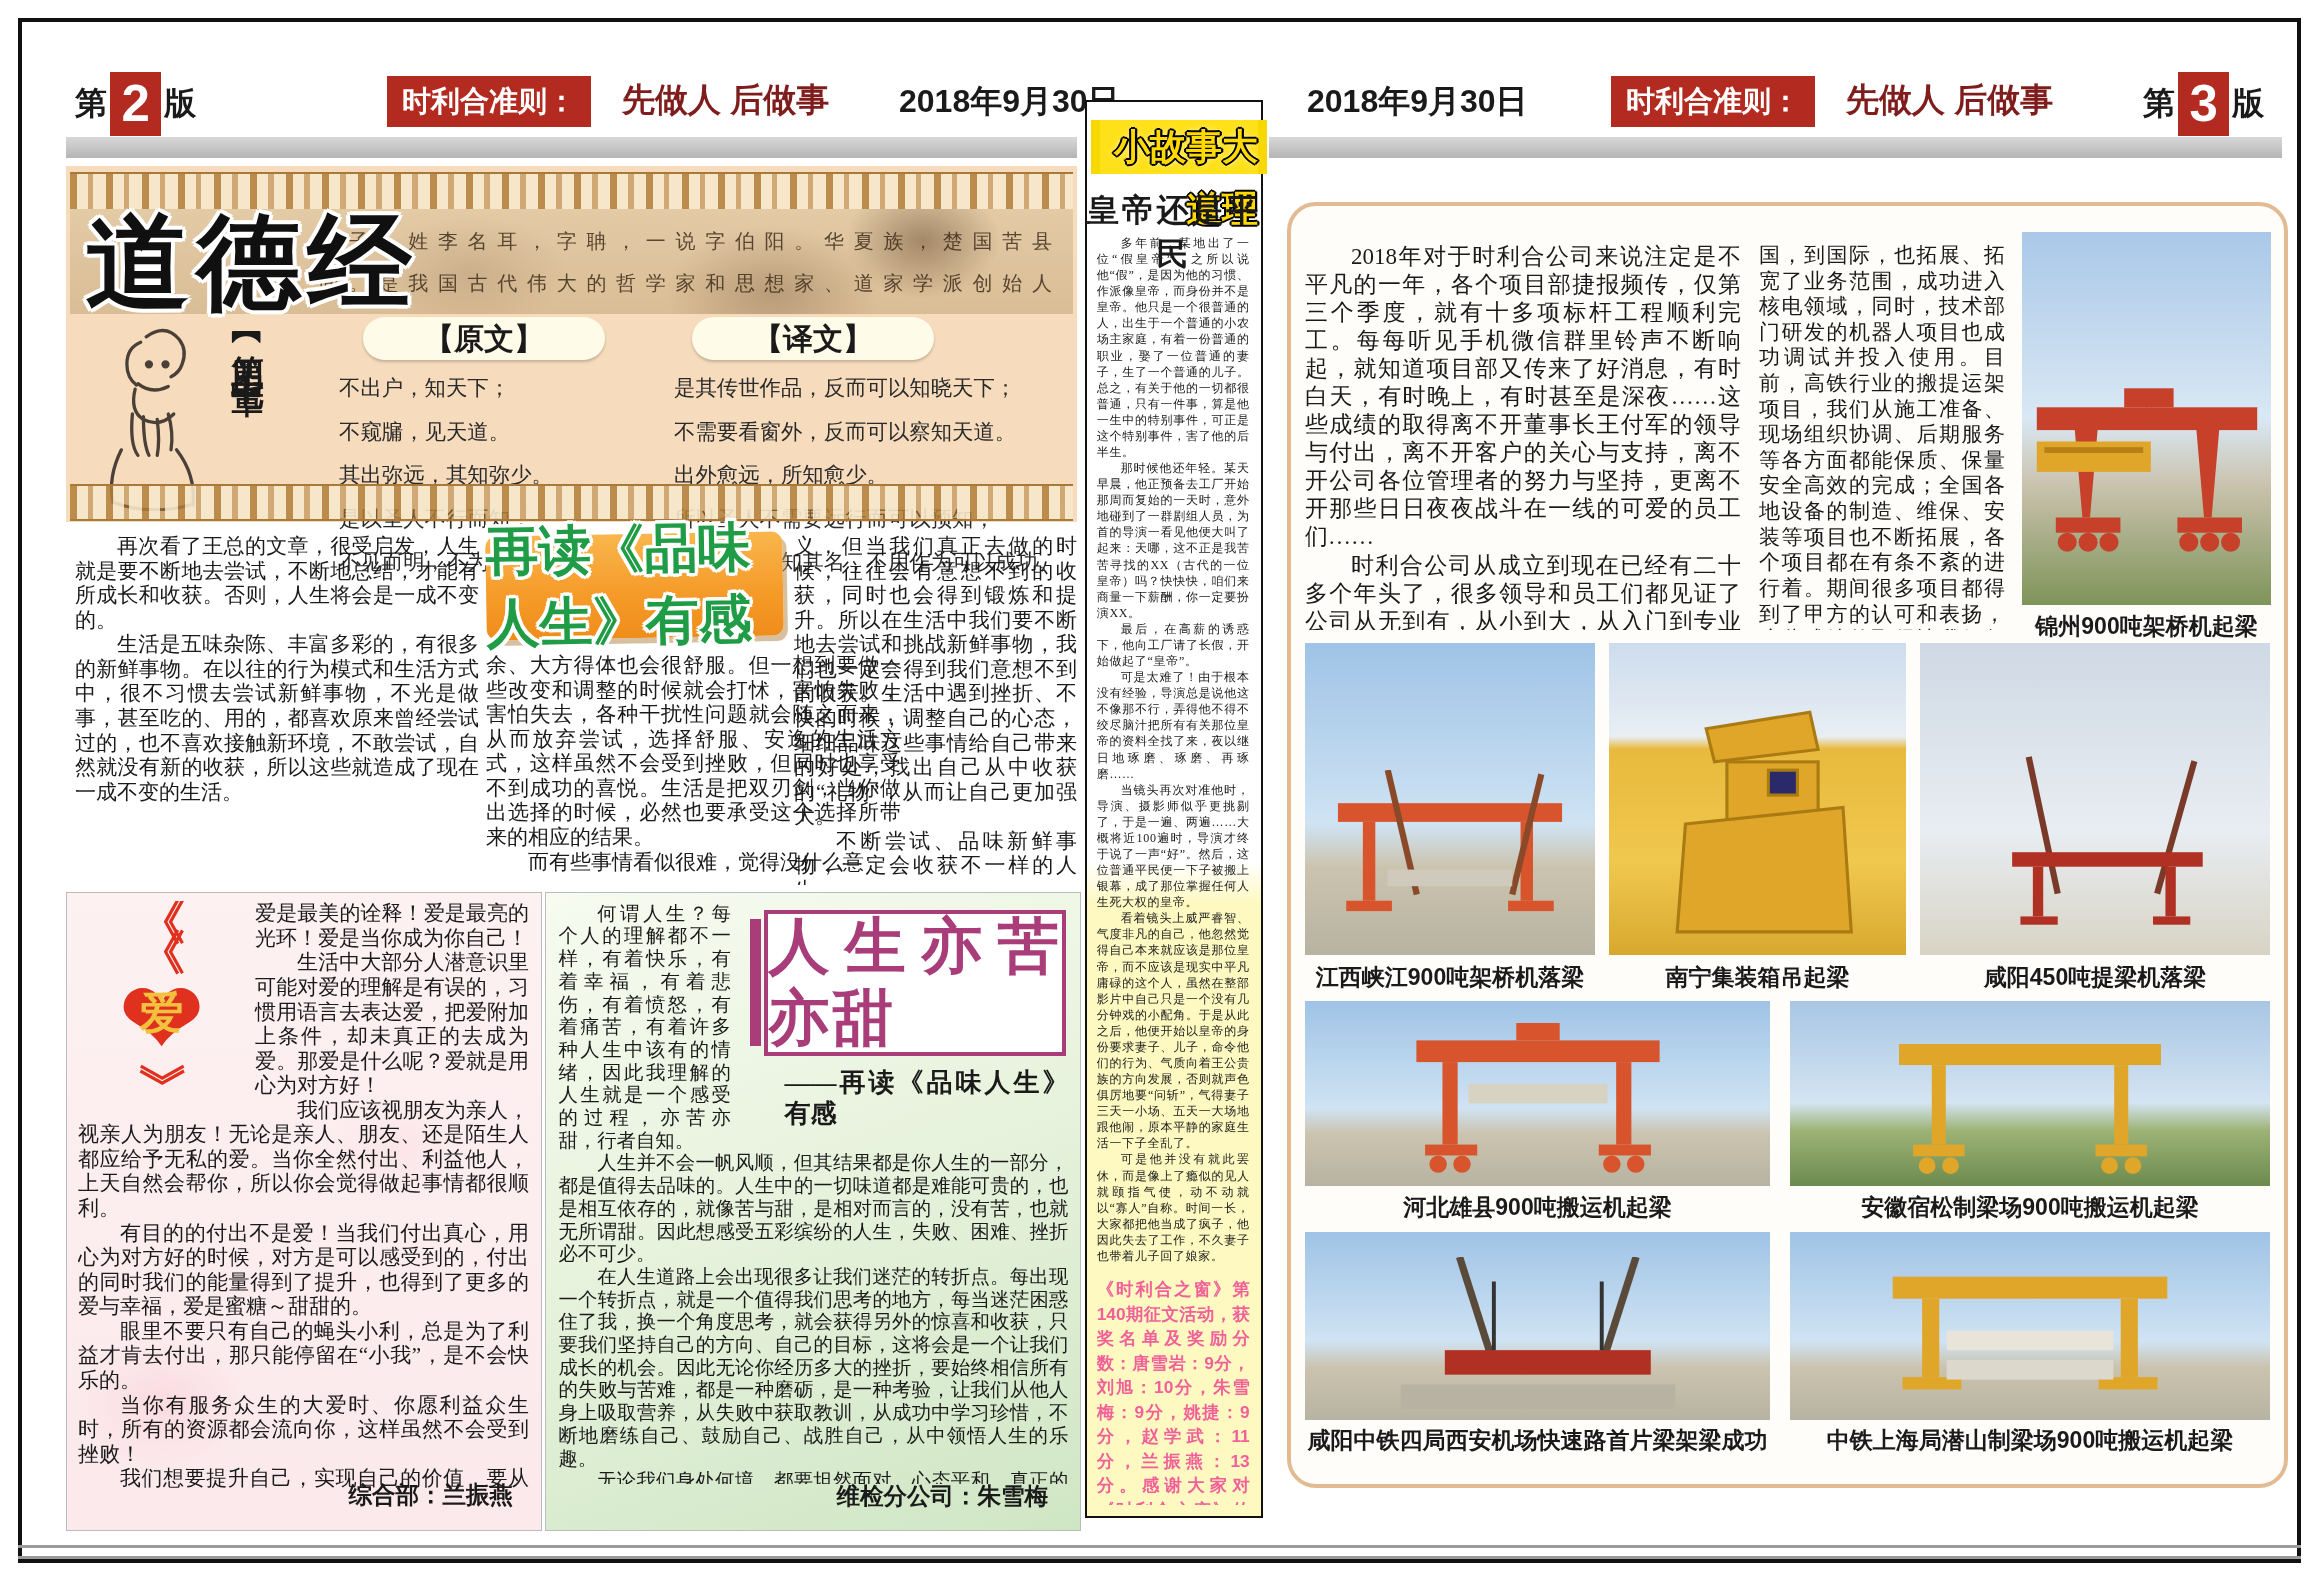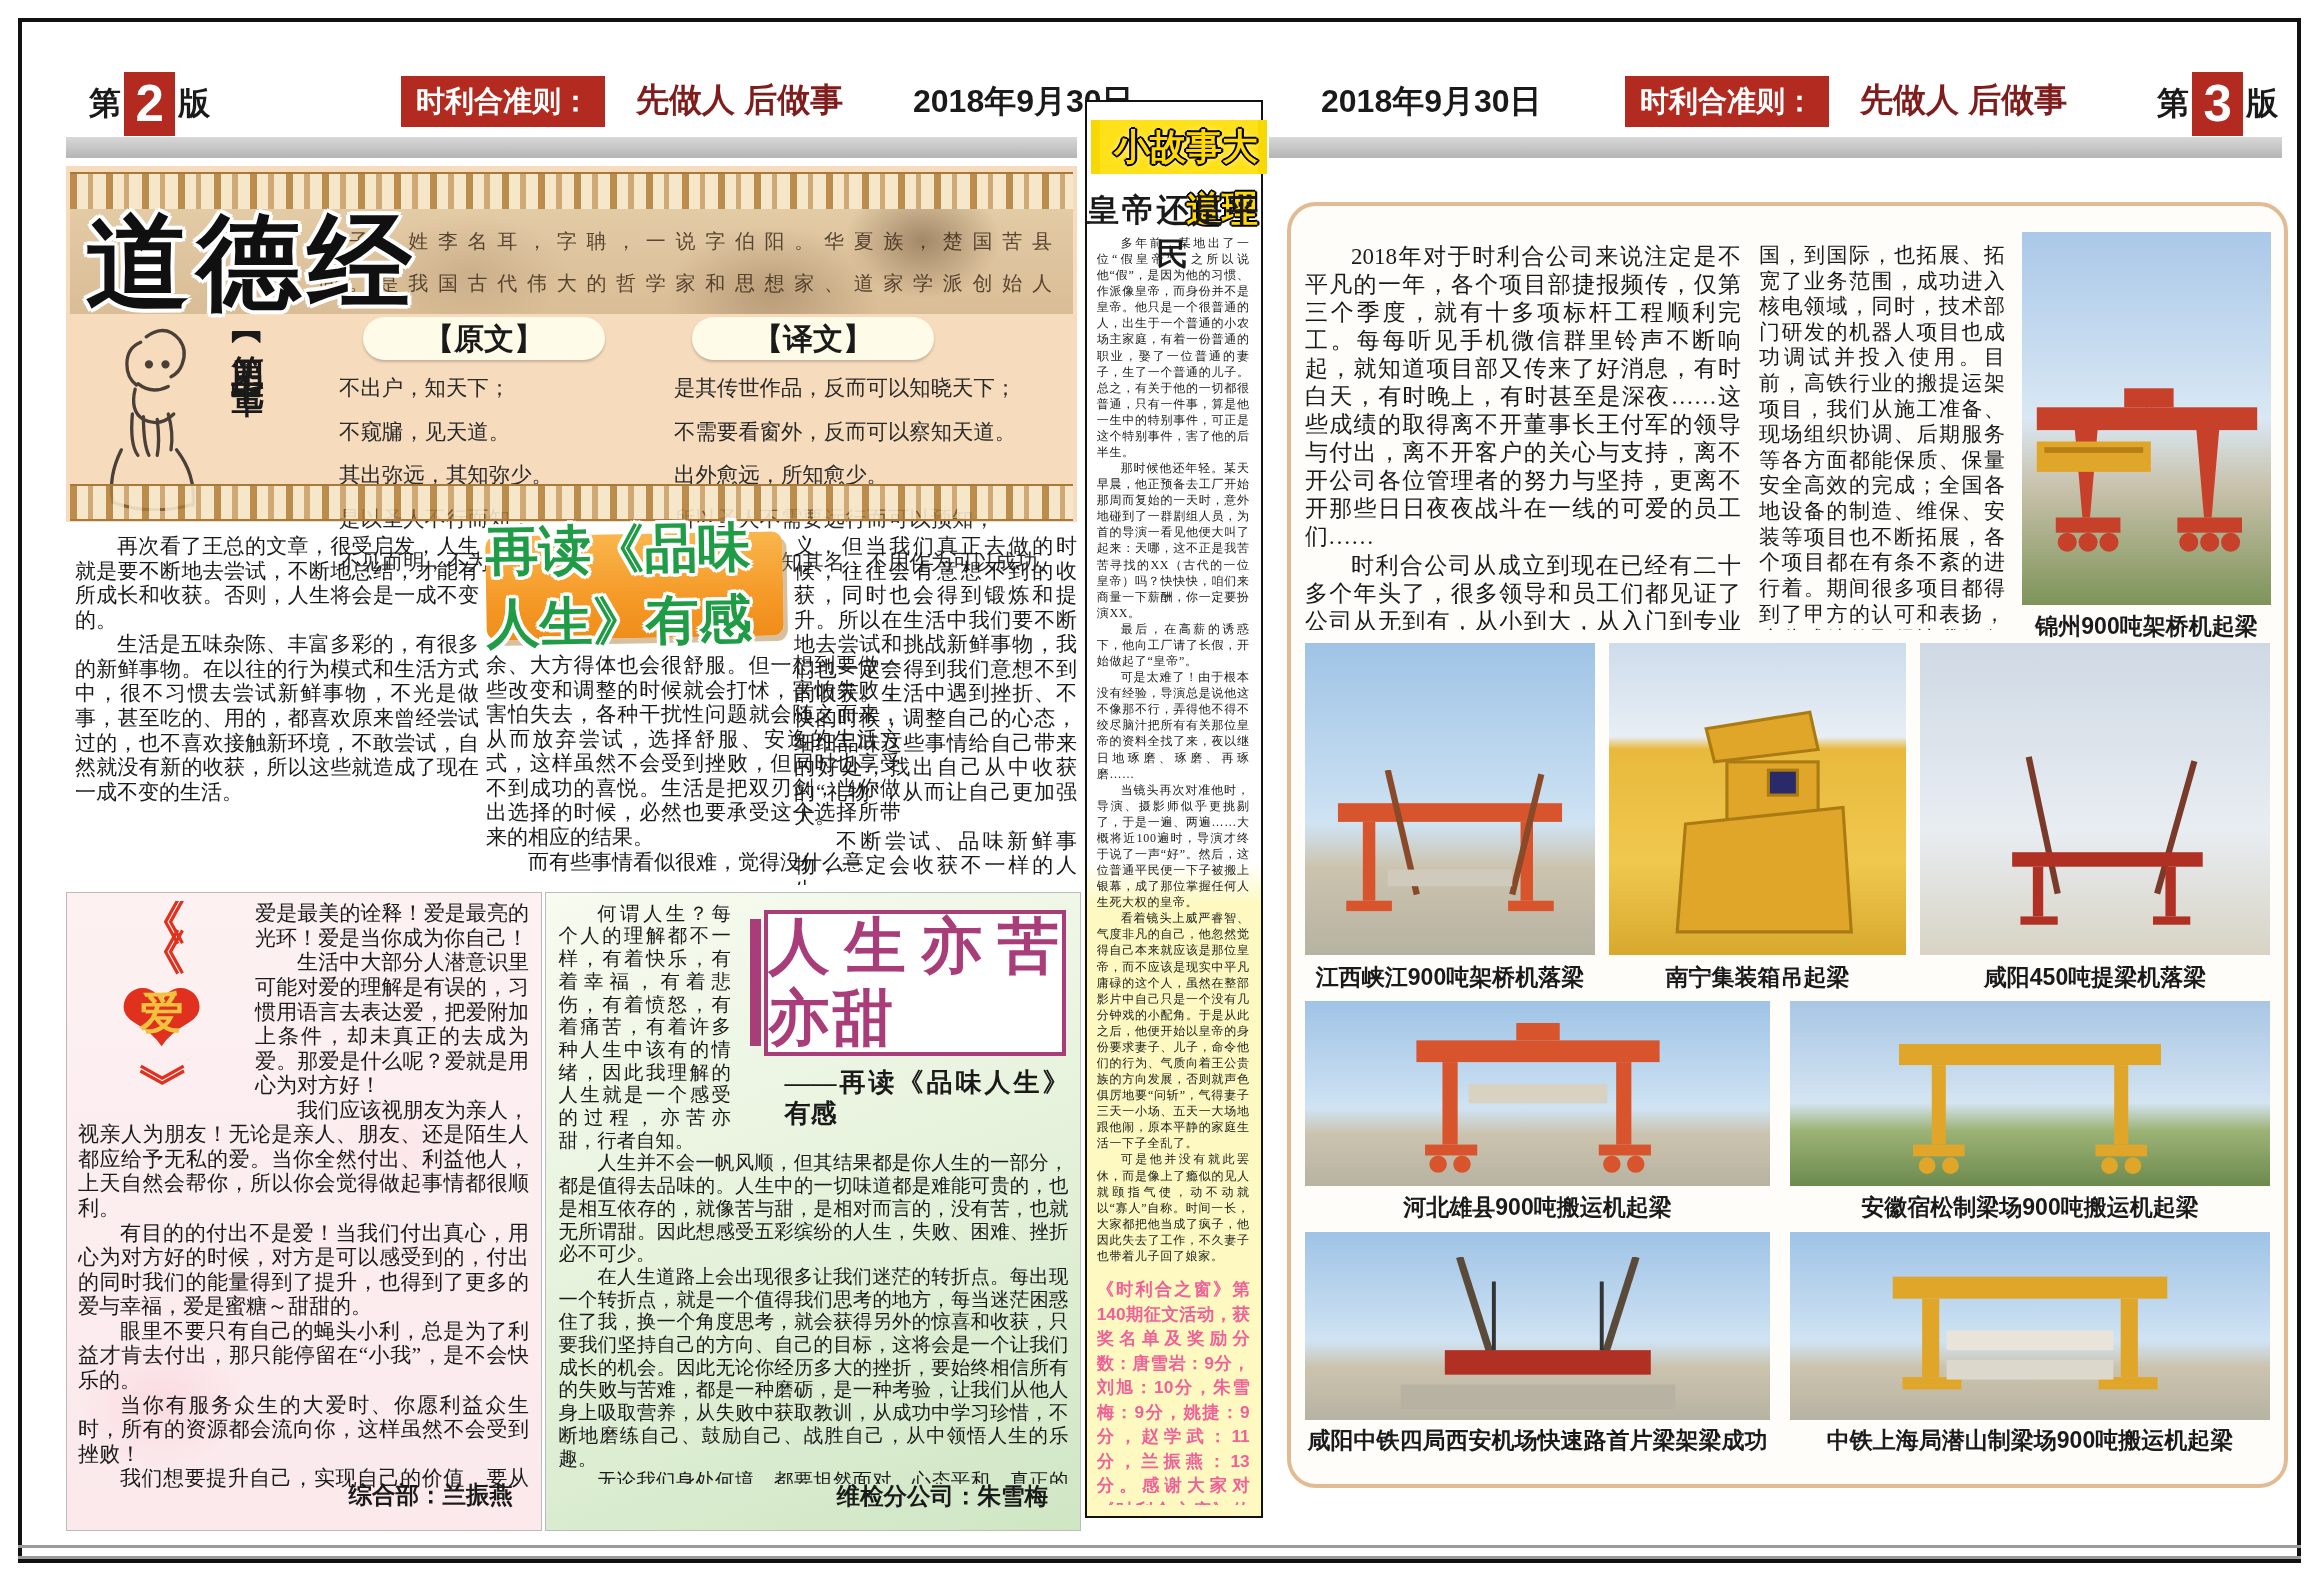--- a/index.html
+++ b/index.html
@@ -1,19 +1,19 @@
 <!DOCTYPE html>
 <html style="font-size:11px"><head>
 <meta charset="utf-8">
 <style>
   html,body{margin:0;padding:0;background:#fff;}
   .canvas{position:relative;width:2319px;height:1584px;background:#fff;overflow:hidden;
           font-family:"Liberation Serif","DejaVu Serif",serif;color:#1a1a1a;}
   .abs{position:absolute;}
-  .sans{font-family:"Liberation Sans","DejaVu Sans",sans-serif;margin-left:14px;}
+  .sans{font-family:"Liberation Sans","DejaVu Sans",sans-serif;}
   .frame{position:absolute;left:18px;top:18px;right:18px;bottom:21px;border:4.1px solid #111;}
   .botline{position:absolute;left:18px;right:18px;height:2.8px;background:#9a9a9a;}
   
   .pageno-box{display:inline-block;width:51px;height:64px;background:#b32b20;color:#fff;
               font-size:51px;font-weight:bold;text-align:center;line-height:64px;vertical-align:middle;}
   .pagetxt{font-size:32px;font-weight:bold;vertical-align:middle;}
   .motto-box{background:#b32b20;color:#fff;font-size:29px;font-weight:bold;
              padding:5.5px 15px;display:inline-block;}
   .motto-txt{font-size:33px;font-weight:bold;color:#7f1d1d;}
   .datetxt{font-size:32px;font-weight:bold;}

